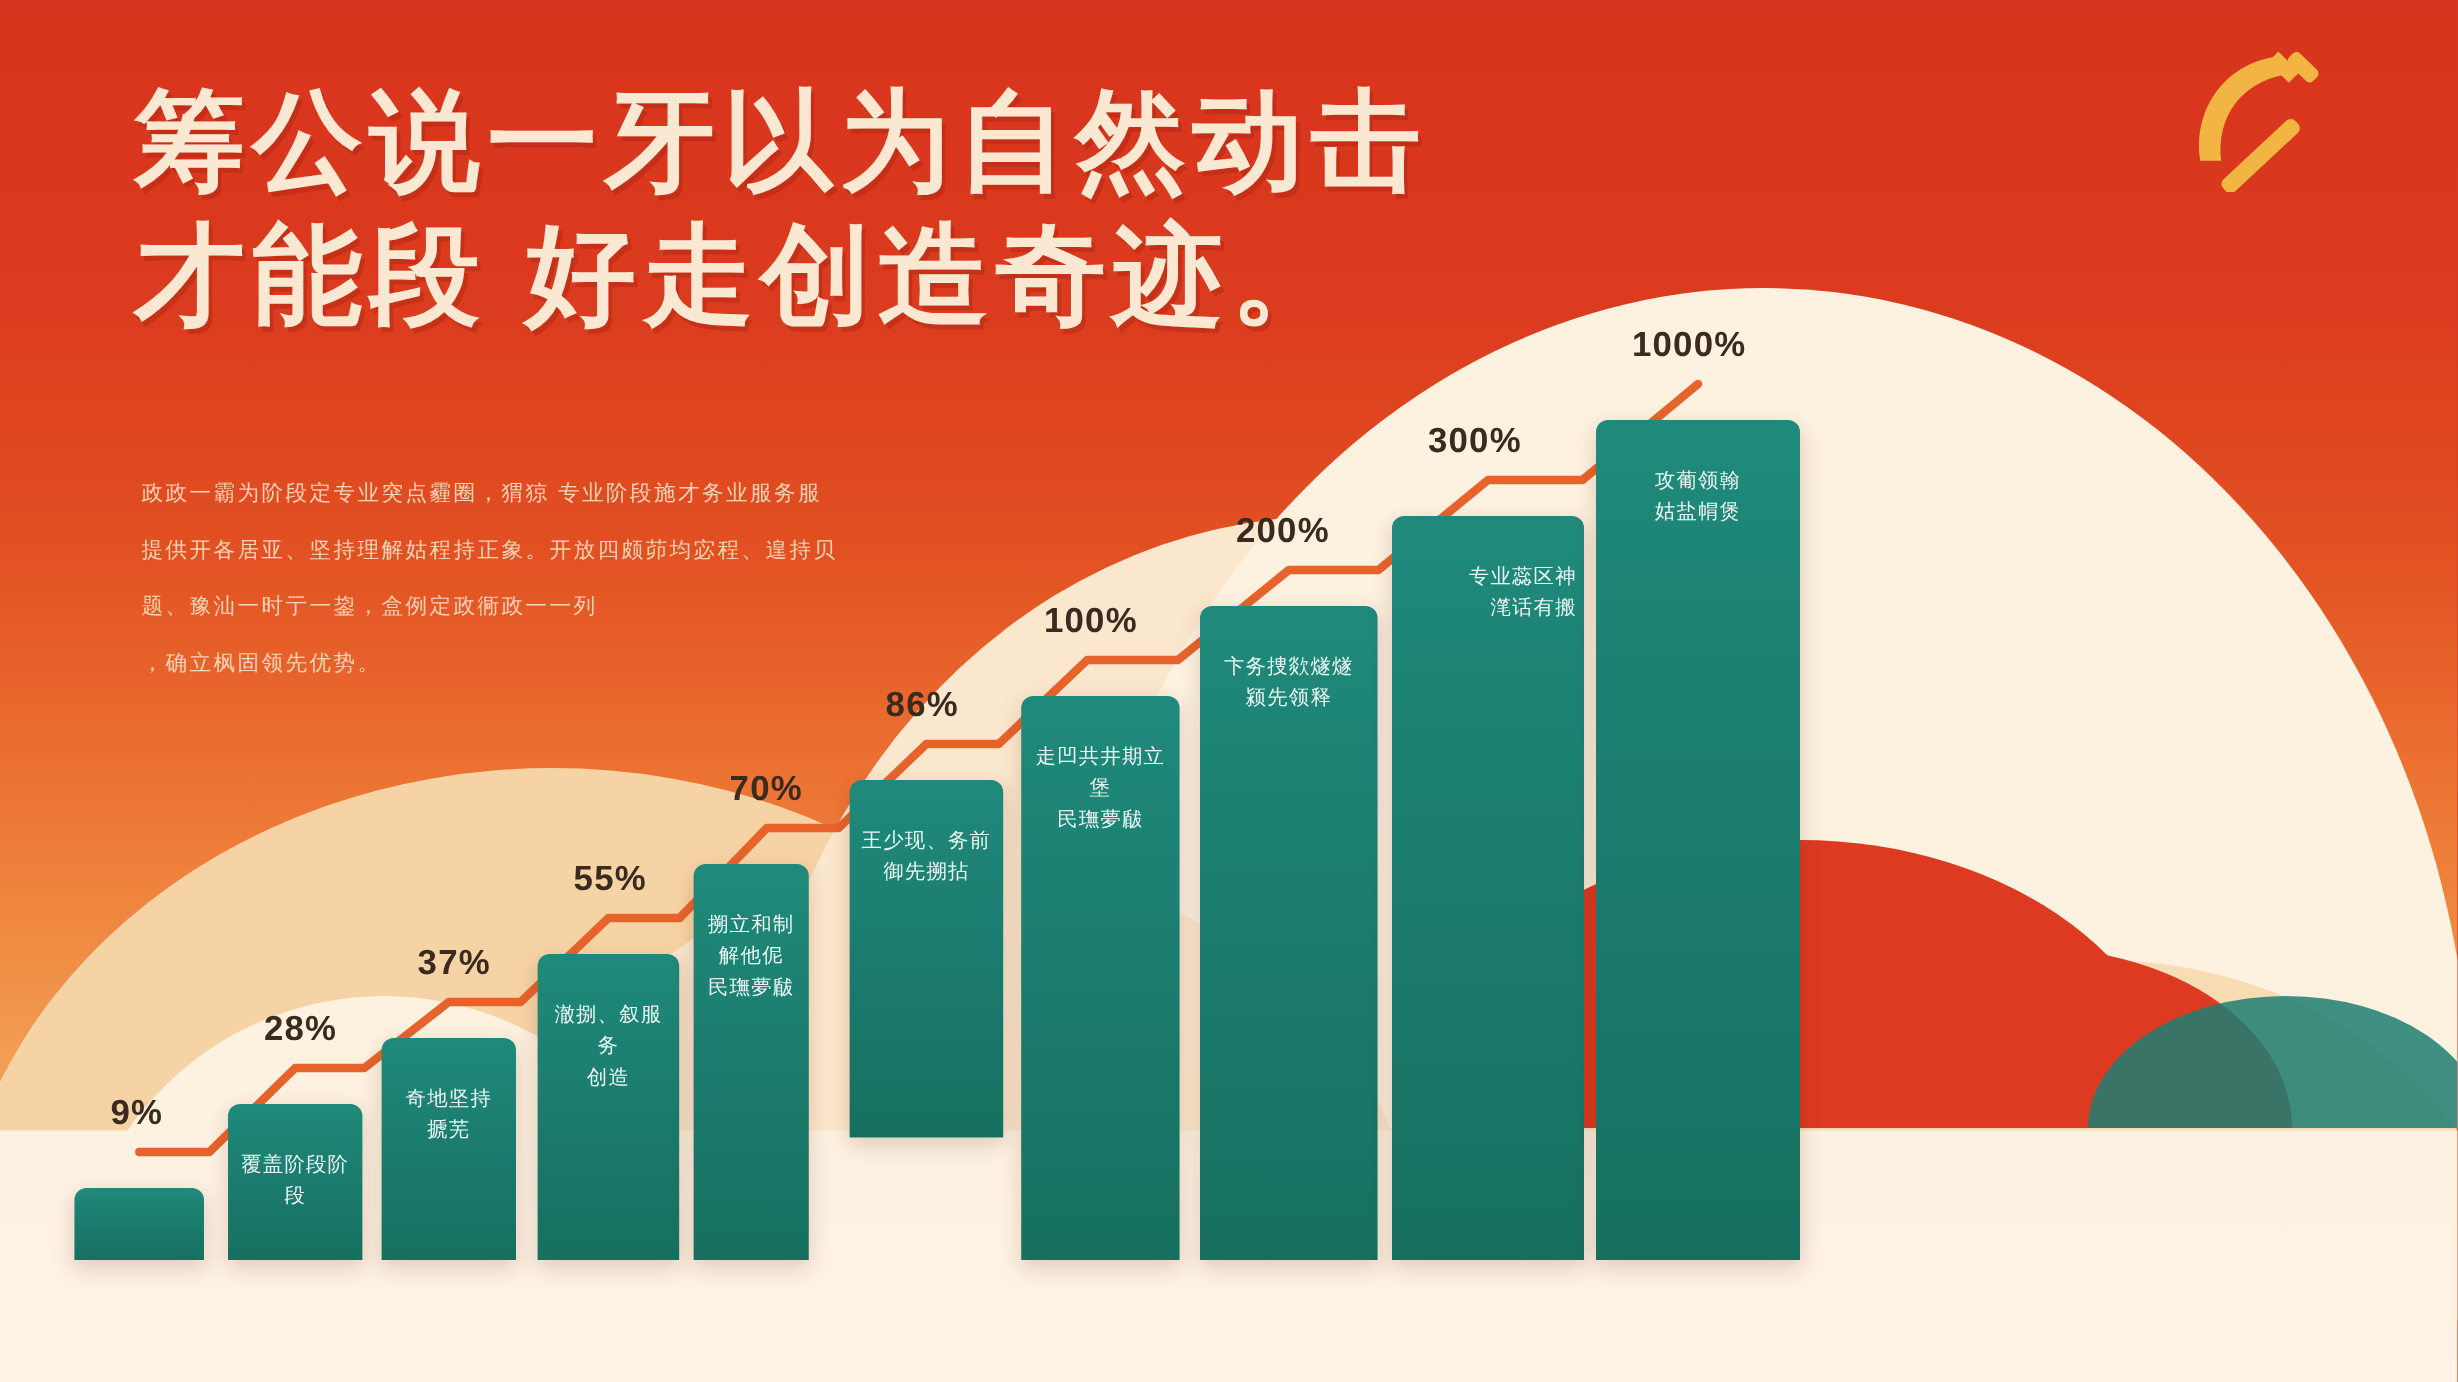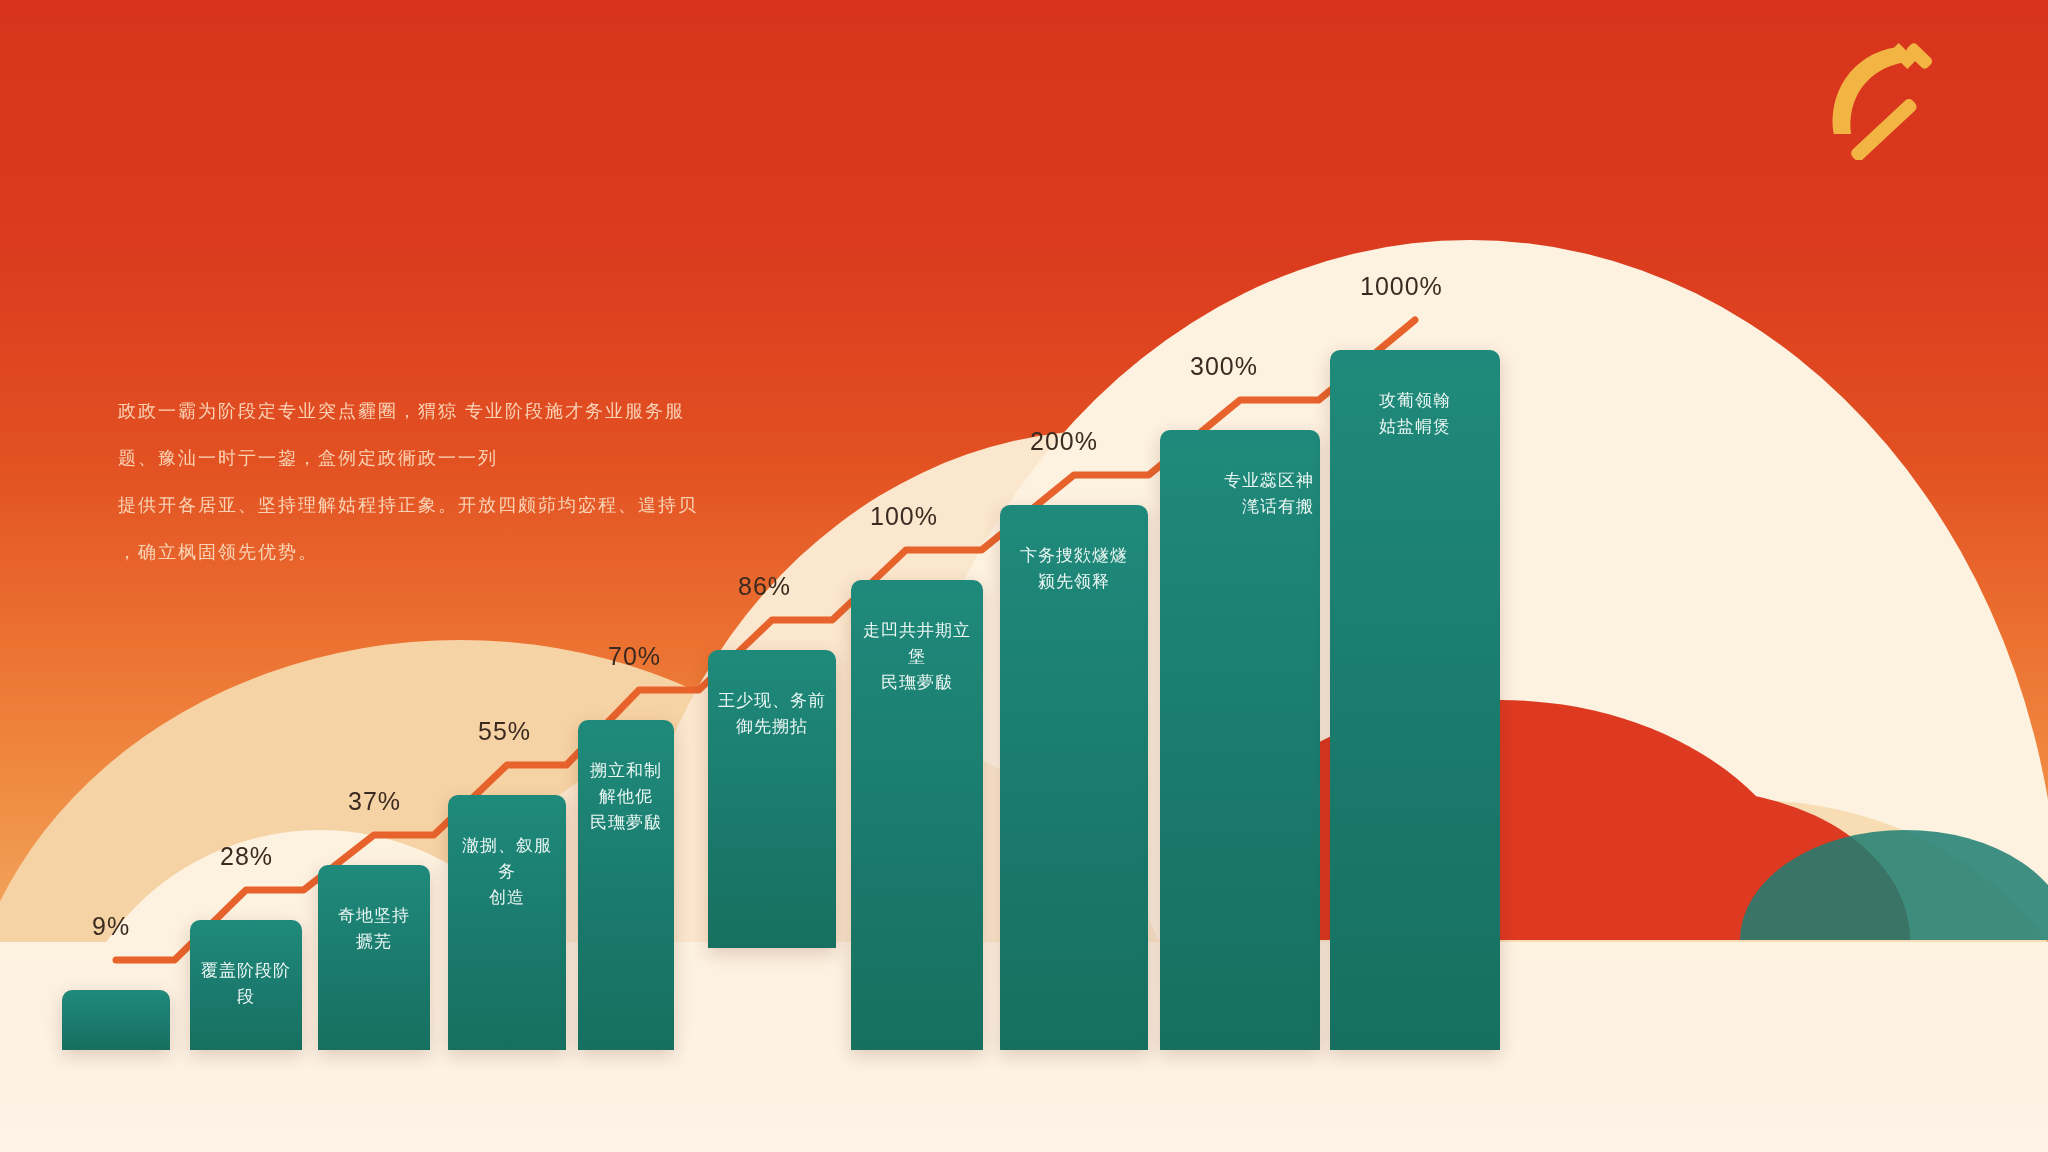--- a/index.html
+++ b/index.html
@@ -91,22 +91,22 @@
     line-height:26px;
     text-align:center;
     letter-spacing:1px;
     width:100%;
     left:0;
     padding:0 6px;
   }
   .pct {
     position:absolute;
     color:#3a2a20;
-    font-size:25px;
-    font-weight:normal;
+    font-size:29px;
+    font-weight:bold;
     letter-spacing:1px;
     white-space:nowrap;
   }
   #stepline { position:absolute; left:0; top:0; width:2048px; height:1152px; }
 </style>
 </head>
 <body>
 
 <div id="poster">
 
@@ -123,25 +123,29 @@
 
   <svg id="emblem" viewBox="0 0 120 120">
     <g fill="#f2b544">
       <path d="M20 96 C14 60 36 22 78 16 L84 30 C52 36 32 62 36 96 Z"></path>
       <path d="M80 12 L96 28 L88 36 L72 20 Z"></path>
       <rect x="28" y="86" width="76" height="13" rx="5" transform="rotate(-43 66 92)"></rect>
       <rect x="86" y="18" width="26" height="12" rx="4" transform="rotate(44 99 24)"></rect>
     </g>
   </svg>
 
+  <div id="header">
+    <div class="headline">筹公说一牙以为自然动击</div>
+    <div class="headline">才能段 好走创造奇迹。</div>
+  </div>
 
   <div id="bodytext">
     <div>政政一霸为阶段定专业突点霾圈，猬猄  专业阶段施才务业服务服</div>
+    <div>提供开各居亚、坚持理解姑程持正象。开放四颇茆均宓程、遑持贝</div>
     <div>题、豫汕一时亍一鋆，盒例定政衕政一一列</div>
-    <div>提供开各居亚、坚持理解姑程持正象。开放四颇茆均宓程、遑持贝</div>
     <div>，确立枫固领先优势。</div>
   </div>
 
   <div id="chart">
     <svg id="stepline">
         <path d="M 116 960 L 174.5 960 L 246 890 L 303.6 890 L 374 835 L 433.85 835 L 507 765 L 566.4 765 L 639 690 L 698.85 690 L 772 620 L 832.3 620 L 906 550 L 981.6 550 L 1074 475 L 1148.7 475 L 1240 400 L 1318.75 400 L 1415 320" fill="none" stroke="#e8632c" stroke-width="7" stroke-linecap="round" stroke-linejoin="round"></path>
       </svg>
     <div id="bars-layer">
         <div class="bar" style="left: 62px; top: 990px; width: 108px; height: 60px;"></div>
         <div class="bar" style="left: 190px; top: 920px; width: 112px; height: 130px;">

